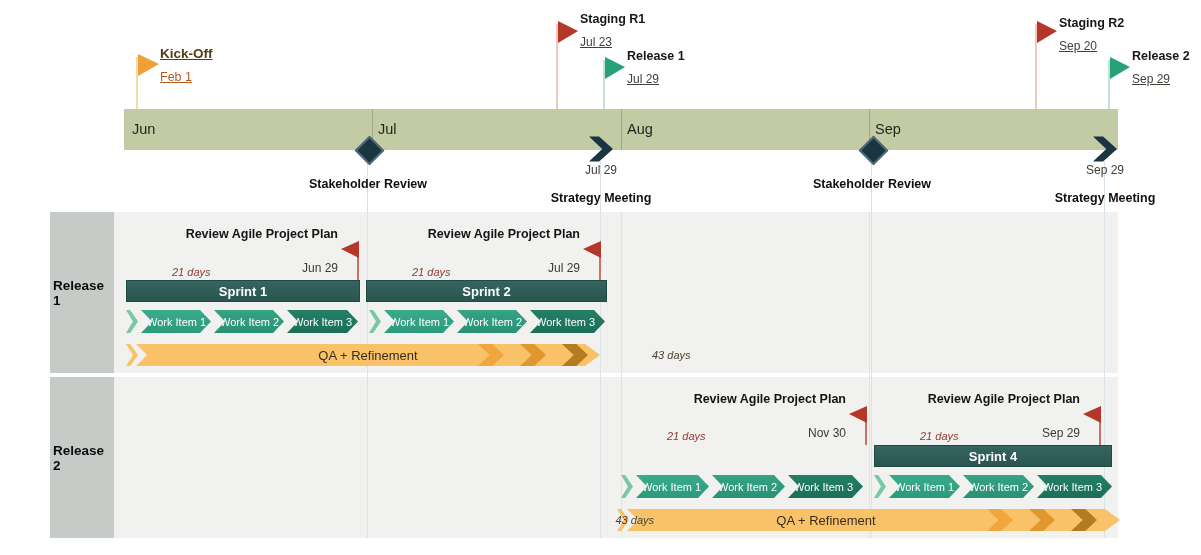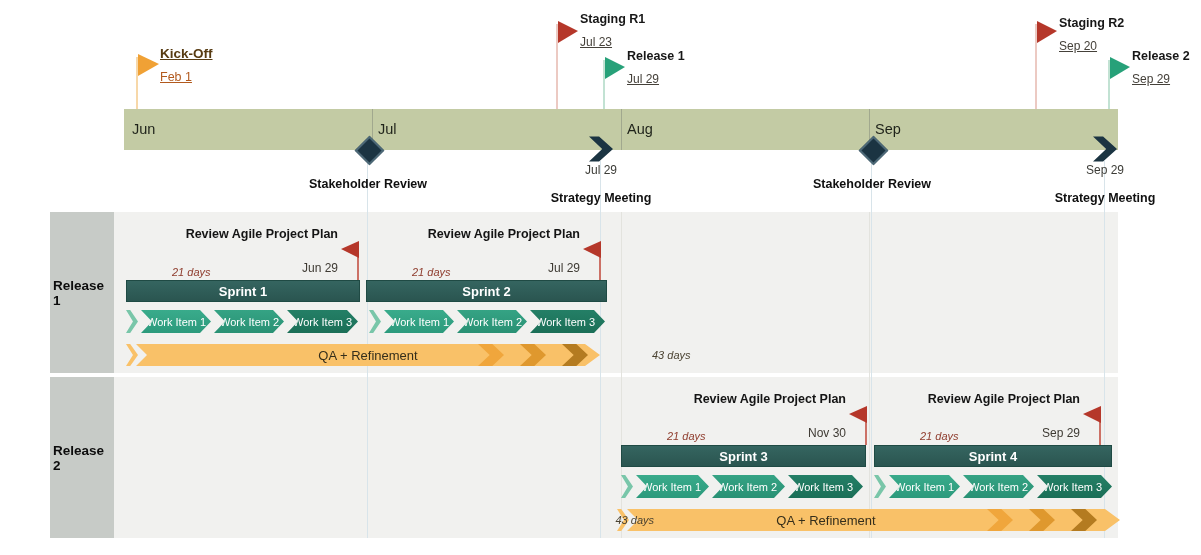--- a/index.html
+++ b/index.html
@@ -209,23 +209,20 @@
   <div class="pole" style="left:865px;top:420px;height:25px;background:#cc7166;width:1.5px;"></div>
 
   <div class="rev-block" style="left:868px;top:392px;width:212px;">
     <div class="rev-title">Review Agile Project Plan</div>
     <div class="rev-date">Sep 29</div>
   </div>
   <div class="flag-left" style="left:1083px;top:406px;border-right:18px solid #b5372a;"></div>
   <div class="pole" style="left:1099px;top:420px;height:25px;background:#cc7166;width:1.5px;"></div>
 
   <div class="days" style="left:623px;top:430px;">21 days</div>
-  <div class="sprint" style="left:621px;top:445px;width:245px;">
-    <span>Sprint 3</span>
-  </div>
   <div class="days" style="left:876px;top:430px;">21 days</div>
   <div class="sprint" style="left:874px;top:445px;width:238px;">
     <span>Sprint 4</span>
   </div>
 
   <div class="wi-lead" style="left:621px;top:475px;"></div>
   <div class="wi-seg wi-1" style="left:636px;top:475px;width:73px;">
       <span>Work Item 1</span>
     </div>
   <div class="wi-seg wi-2" style="left:712px;top:475px;width:73px;">

